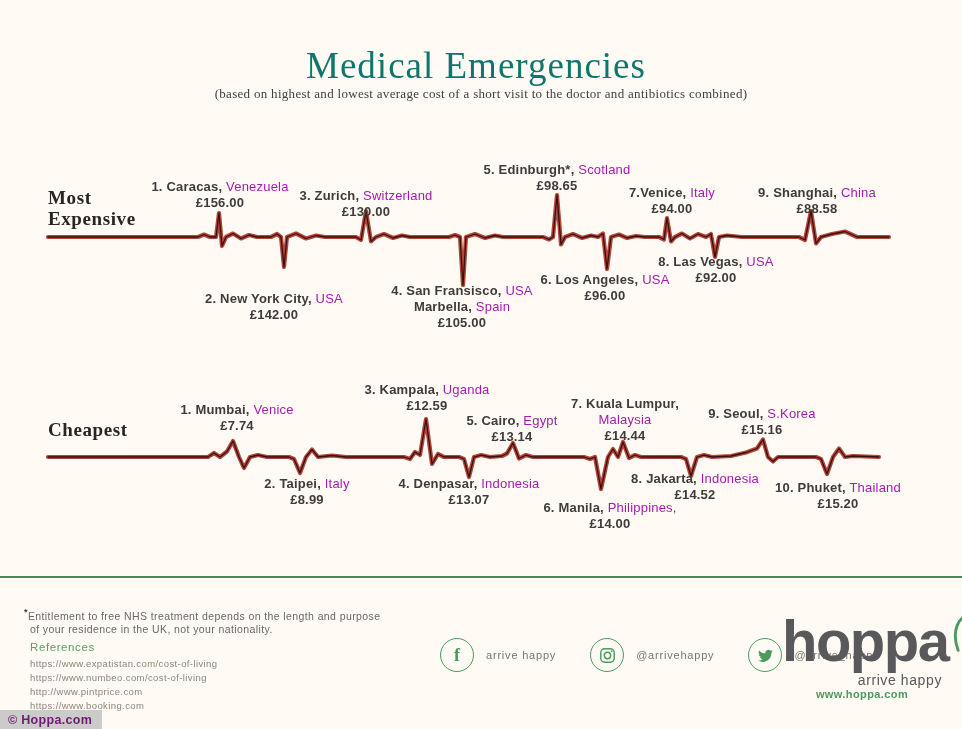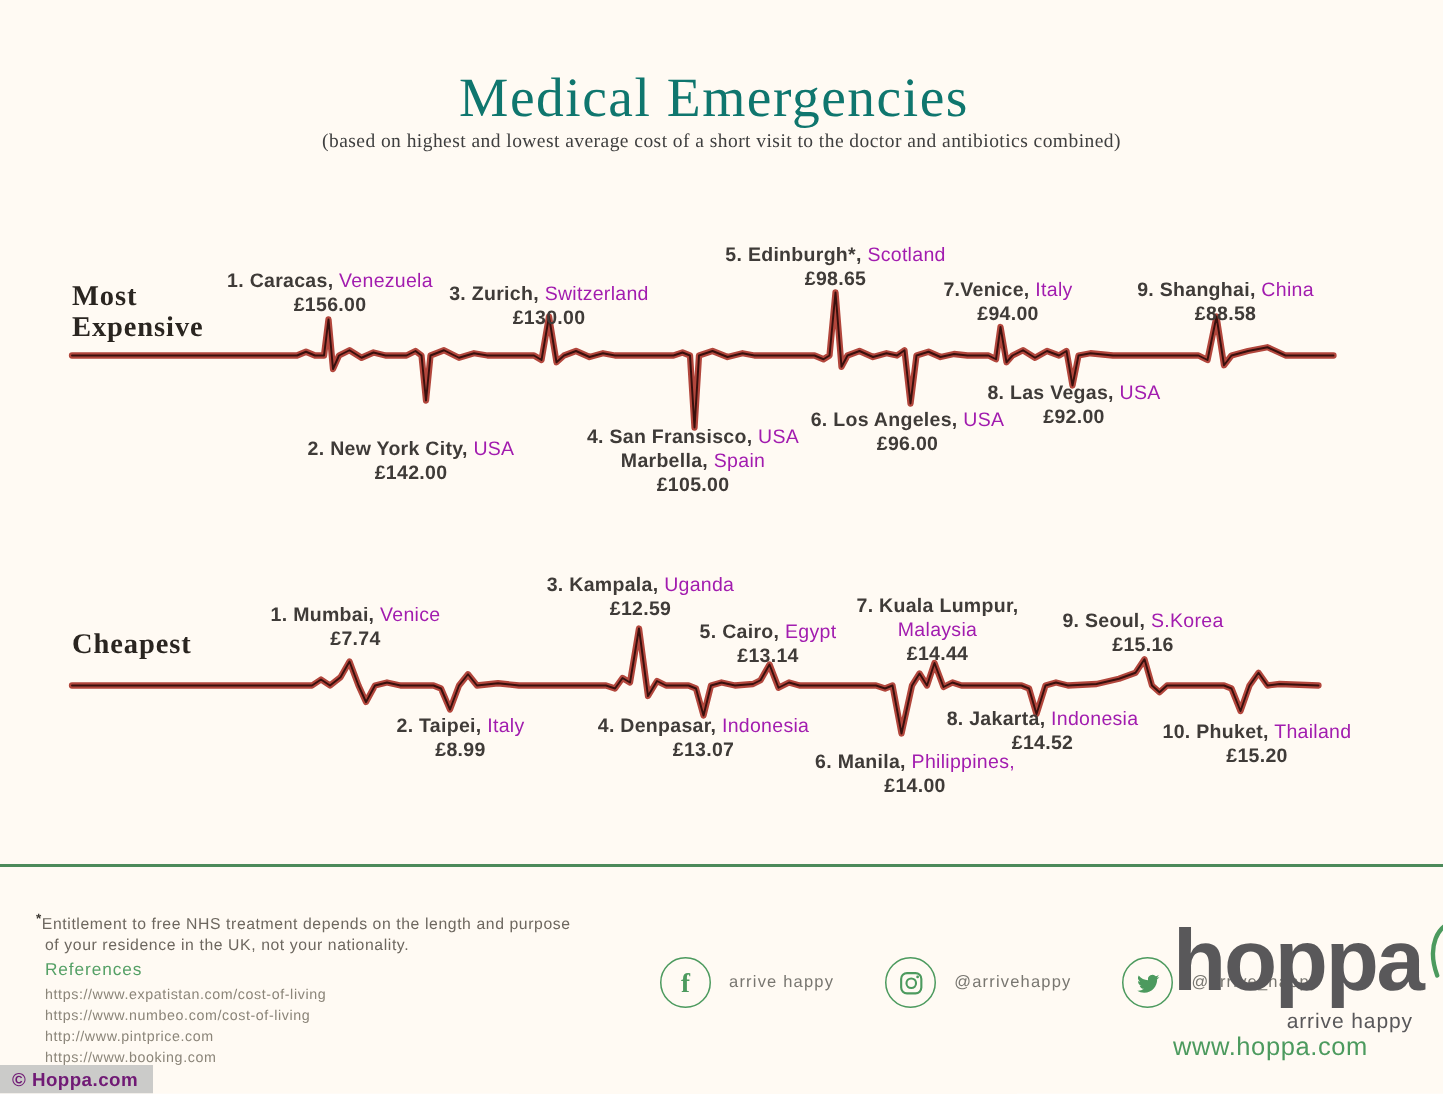--- a/index.html
+++ b/index.html
@@ -56,21 +56,21 @@
     display:flex;align-items:center;justify-content:center;
   }
   .social-handle{font-size:11px;color:#787670;letter-spacing:0.8px;}
   .fb-glyph{font-family:"Liberation Serif",serif;font-weight:700;font-size:18px;line-height:1;}
   .logo-wrap{position:absolute;left:782px;top:612px;width:166px;}
   .logo-line{display:flex;align-items:flex-start;}
   .logo-text{
     font-size:58px;font-weight:600;color:#59585a;letter-spacing:-1.5px;line-height:1;
   }
   .logo-tagline{font-size:14px;color:#59585a;letter-spacing:0.6px;text-align:right;margin-top:2px;padding-right:6px;}
-  .logo-url{position:absolute;left:782px;top:688px;width:160px;text-align:left;font-size:17px;letter-spacing:0.4px;}
+  .logo-url{position:absolute;left:782px;top:688px;width:160px;text-align:center;font-size:11px;letter-spacing:0.4px;font-weight:bold;}
   .watermark{
     position:absolute;left:0;bottom:0;height:17px;padding:1px 10px 1px 8px;
     background:#cbcbc9;color:#701a75;font-weight:700;font-size:12.5px;
     display:flex;align-items:center;letter-spacing:0.3px;
   }
 </style>
 </head>
 <body>
 
 <div class="canvas">

